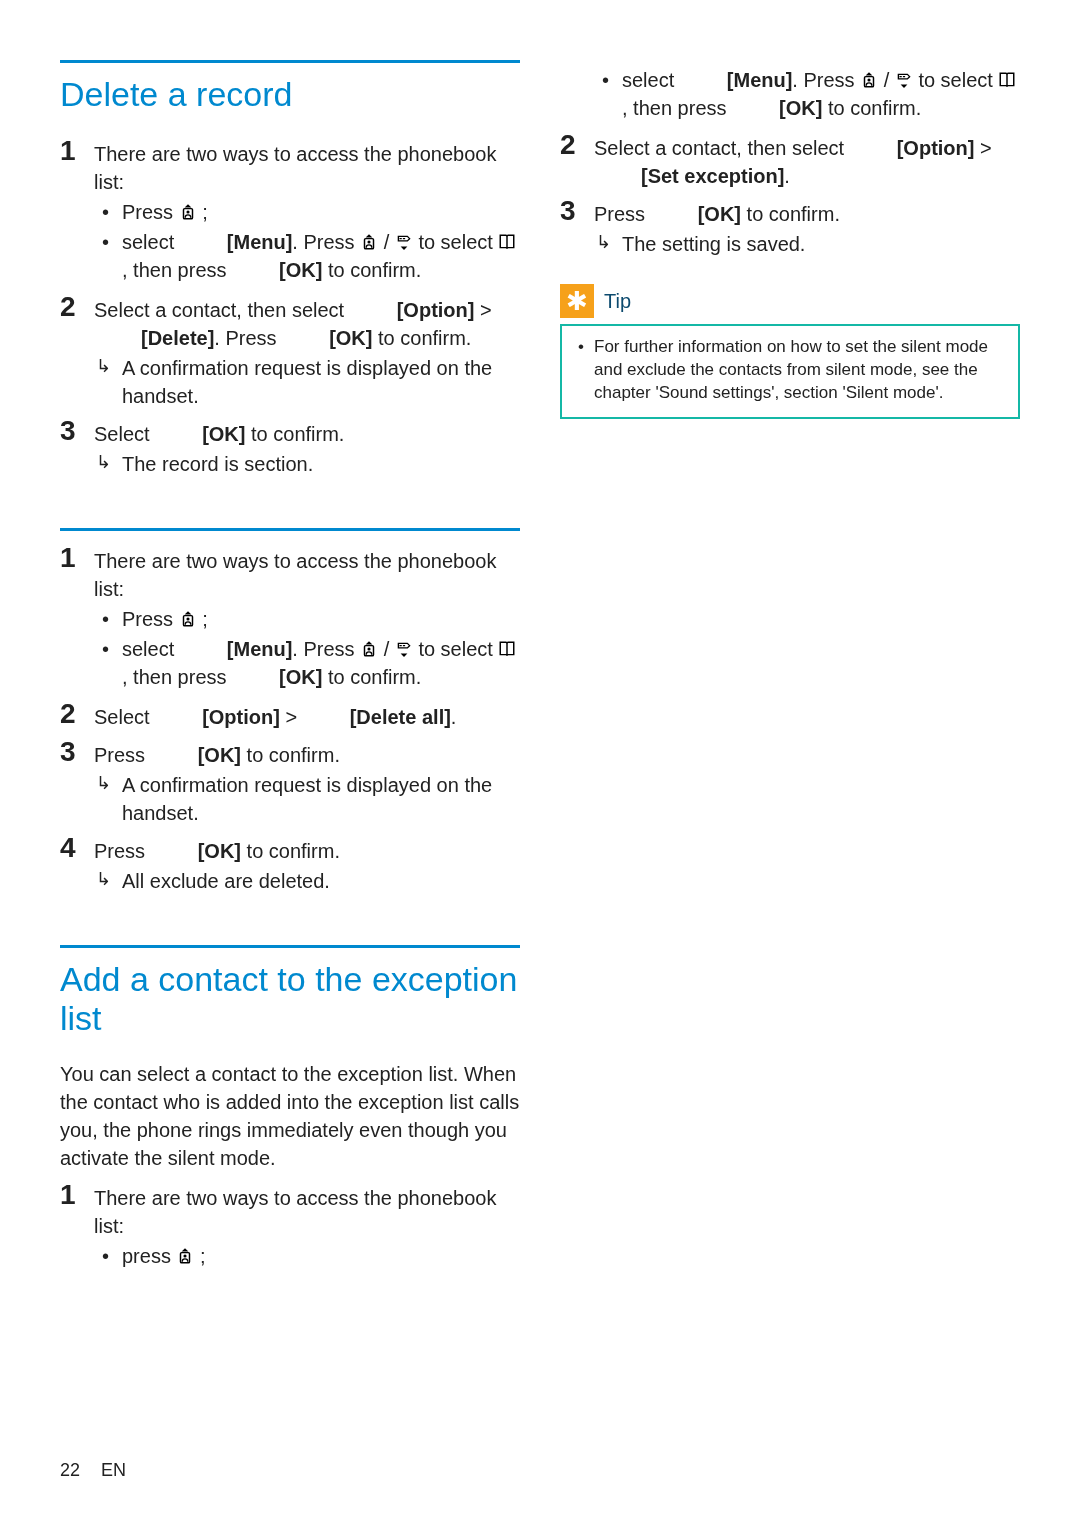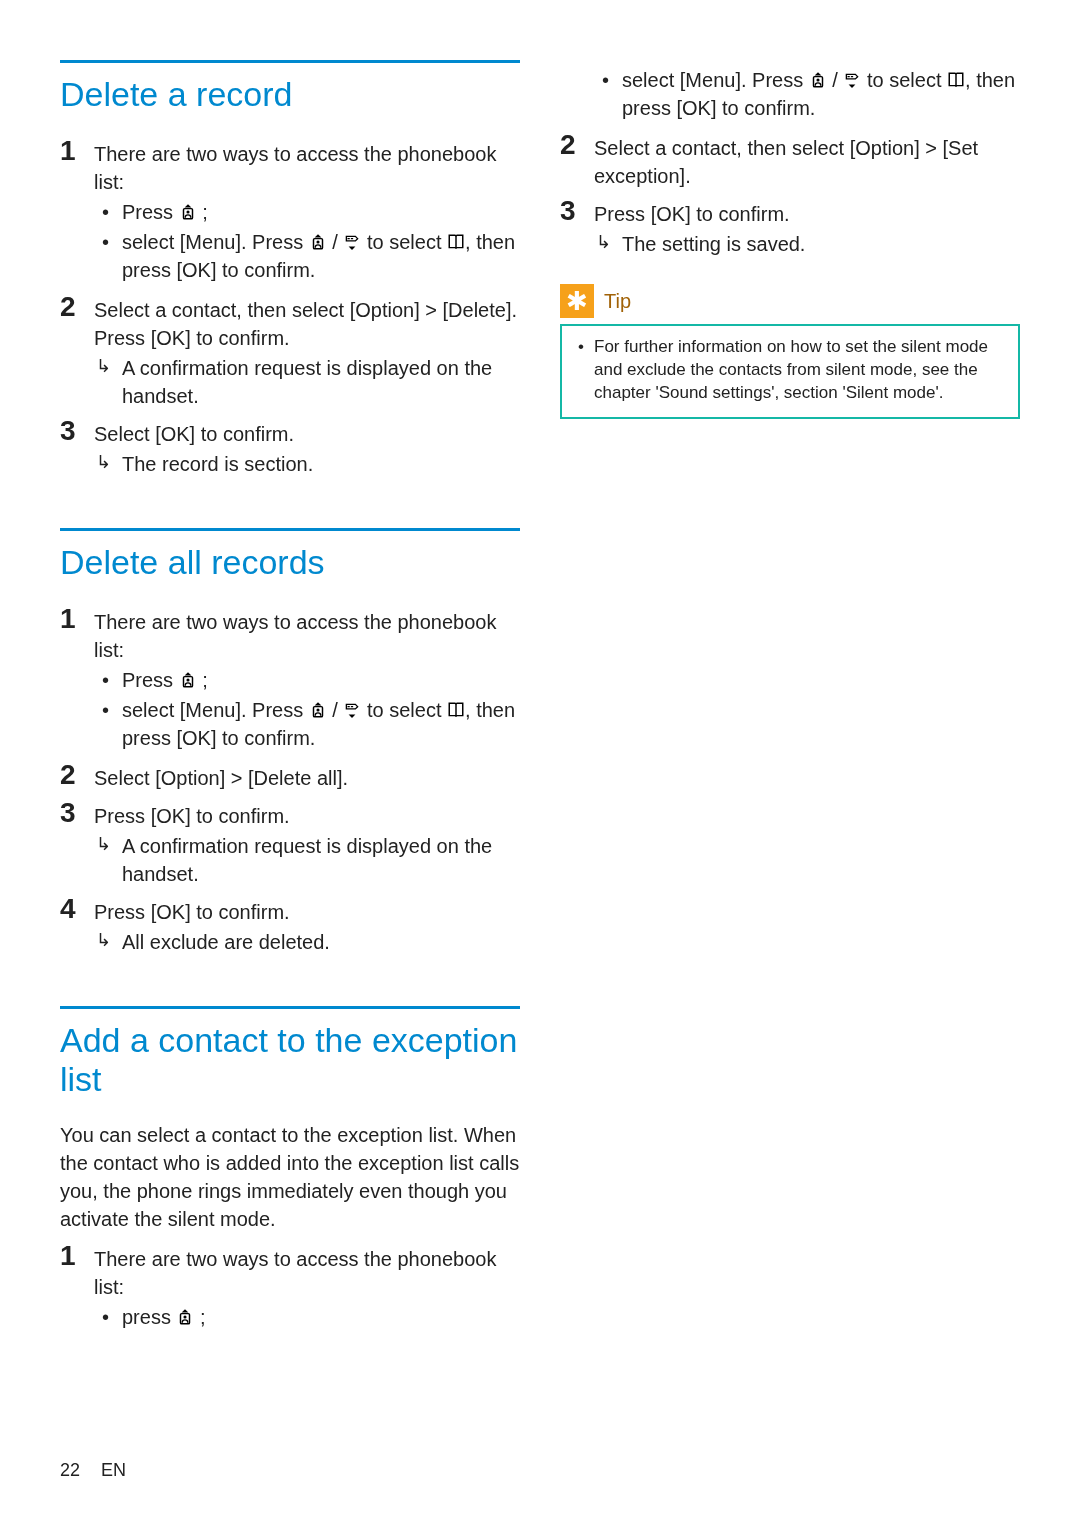--- a/index.html
+++ b/index.html
@@ -79,21 +79,21 @@
     left: 2px;
     top: 0;
     font-size: 18px;
   }
   .icon-glyph {
     display: inline-block;
     vertical-align: -2px;
     width: 18px;
     height: 18px;
   }
-  .bold { font-weight: 400; }
+  .bold { font-weight: 700; margin-left: 47px; }
   .intro {
     font-size: 20px;
     line-height: 1.4;
     margin-bottom: 8px;
   }
   .gap { height: 44px; }
 
   
   .tip-wrap { margin-top: 26px; }
   .tip-header {
@@ -109,21 +109,21 @@
     display: flex;
     align-items: center;
     justify-content: center;
   }
   .tip-star {
     color: #fff;
     font-size: 26px;
     line-height: 1;
   }
   .tip-label {
-    color: #a16207;
+    color: #0c4a6e;
     font-size: 20px;
   }
   .tip-box {
     border: 2px solid #14b8a6;
     padding: 10px 14px 12px 14px;
   }
   .tip-box ul { list-style: none; }
   .tip-box li {
     position: relative;
     padding-left: 18px;
@@ -201,21 +201,20 @@
         <div class="step-body">
           <span>Select </span><span class="bold">[OK]</span><span> to confirm.</span>
           <div class="result">The record is section.</div>
         </div>
       </li>
     </ol>
 
     <div class="gap"></div>
 
     <div class="section-rule"></div>
-    <h2 class="section-title">Delete all records</h2>
 
     <ol class="steps">
       <li class="step">
         <div class="step-num">1</div>
         <div class="step-body">
           <span>There are two ways to access the phonebook list:</span>
           <ul class="bullets">
             <li>
               <span>Press </span><svg class="icon-glyph" viewBox="0 0 16 16">
                   <path d="M8 1l3 3H5z" fill="#000"></path>

